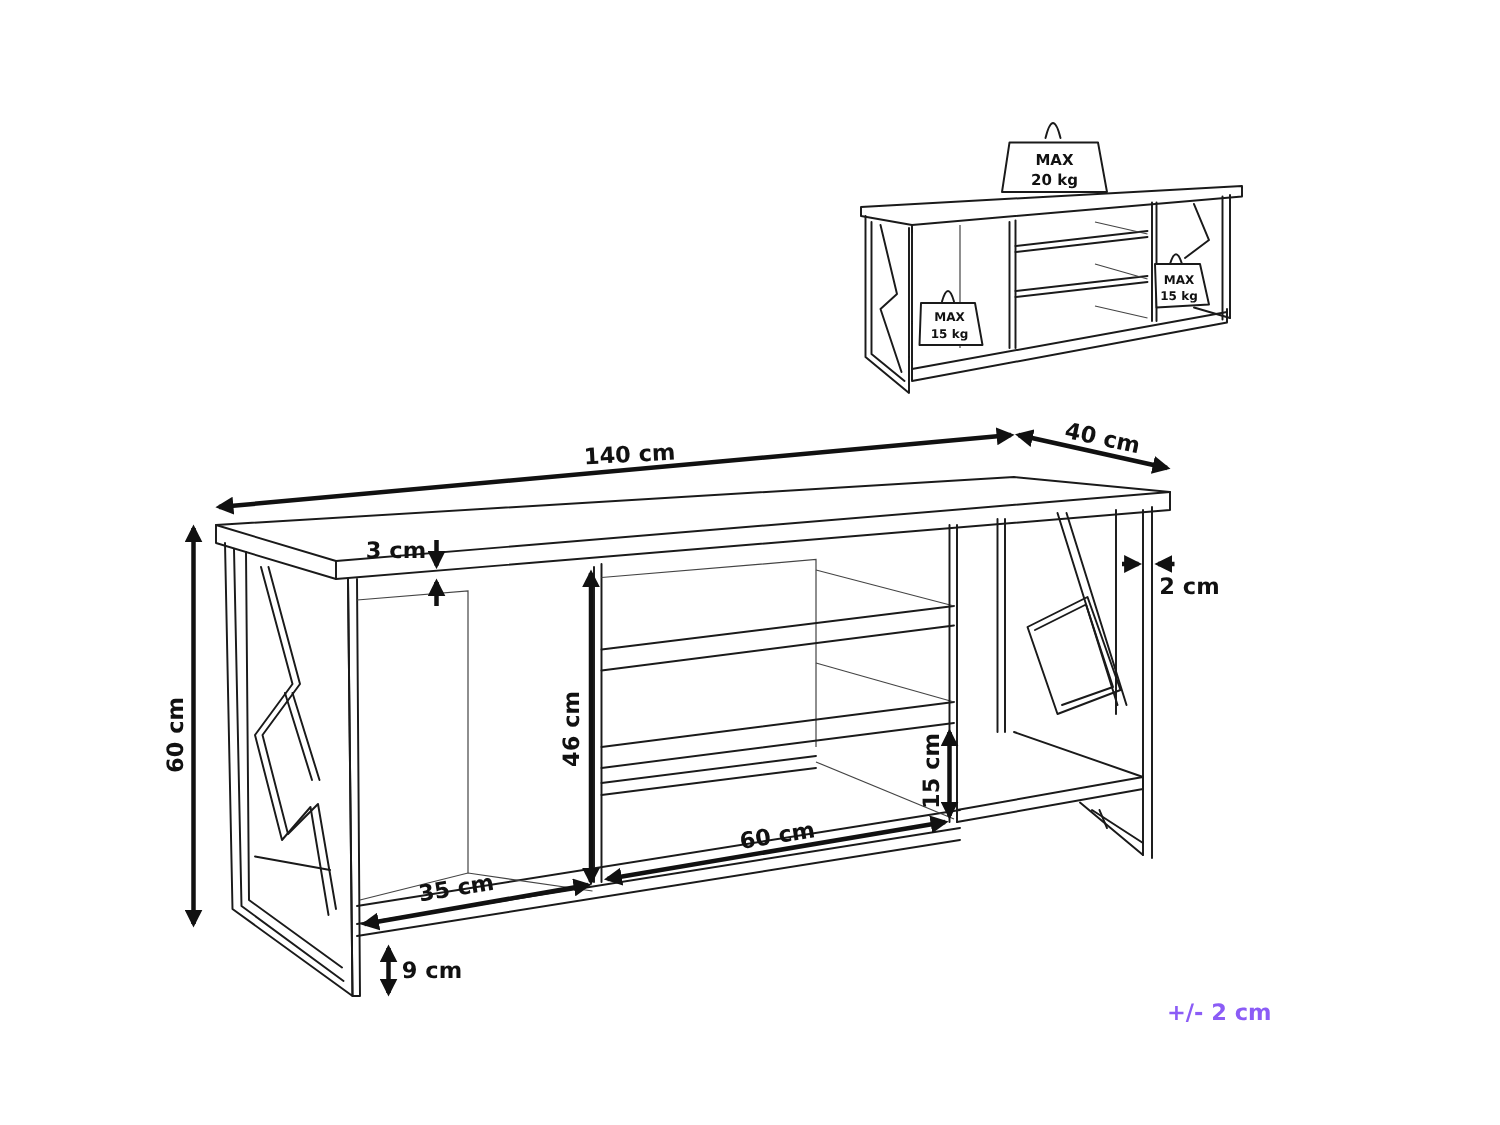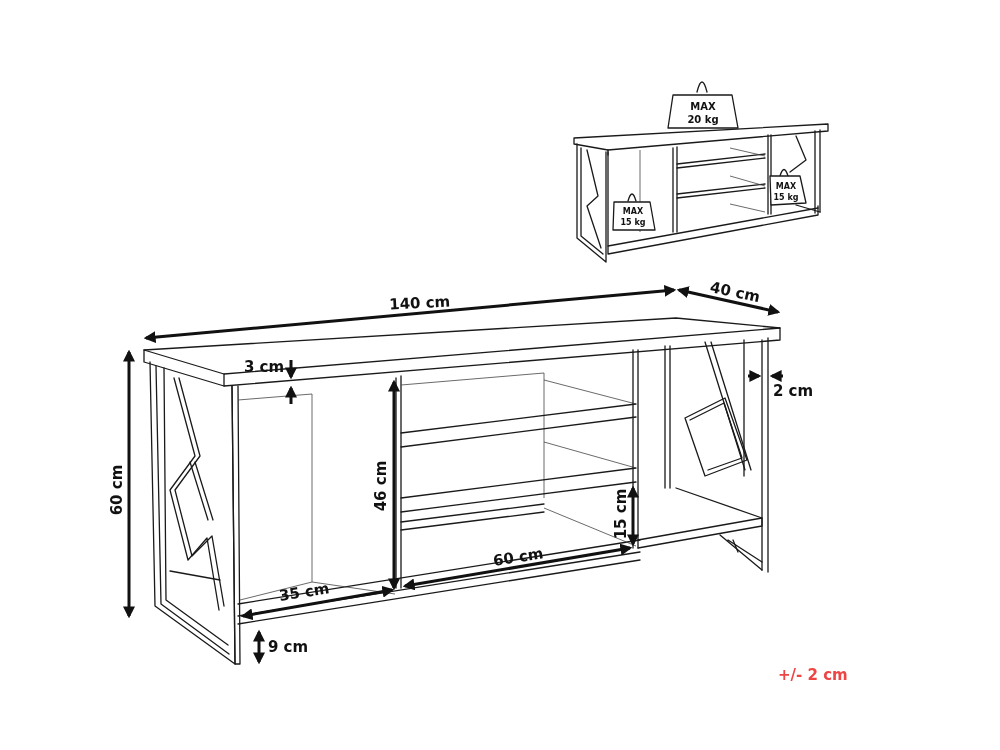--- a/index.html
+++ b/index.html
@@ -6,21 +6,21 @@
   body { width: 1000px; height: 750px; position: relative; overflow: hidden;
          font-family: "DejaVu Sans", sans-serif; }
   svg { position: absolute; left: 0; top: 0; }
   .ln { fill: none; stroke: #1a1a1a; stroke-width: 1.3; stroke-linejoin: round; stroke-linecap: round; }
   .thin { fill: none; stroke: #444; stroke-width: 0.8; }
   .dim { fill: none; stroke: #111; stroke-width: 3; }
   .lbl { font-family: "DejaVu Sans", sans-serif; font-weight: bold; font-size: 15px; fill: #111; }
   .sm { font-family: "DejaVu Sans", sans-serif; font-weight: bold; font-size: 10px; fill: #111; }
   .wt { font-family: "DejaVu Sans", sans-serif; font-weight: bold; font-size: 8px; fill: #111; }
   .face { fill: #ffffff; stroke: #1a1a1a; stroke-width: 1.3; stroke-linejoin: round; }
-  .tol { position: absolute; left: 778px; top: 666px; font-weight: bold; font-size: 15px; color: #ef4444; }
+  .tol { position: absolute; left: 778px; top: 666px; font-weight: bold; font-size: 15px; color: #8b5cf6; }
 </style>
 </head>
 <body>
 
 <svg width="1000" height="750" viewBox="0 0 1000 750">
   <defs>
     <marker id="ah" viewBox="0 0 10 10" refX="8" refY="5" markerWidth="4" markerHeight="4" orient="auto-start-reverse">
       <path d="M0,0 L10,5 L0,10 z" fill="#111"></path>
     </marker>
   </defs>

